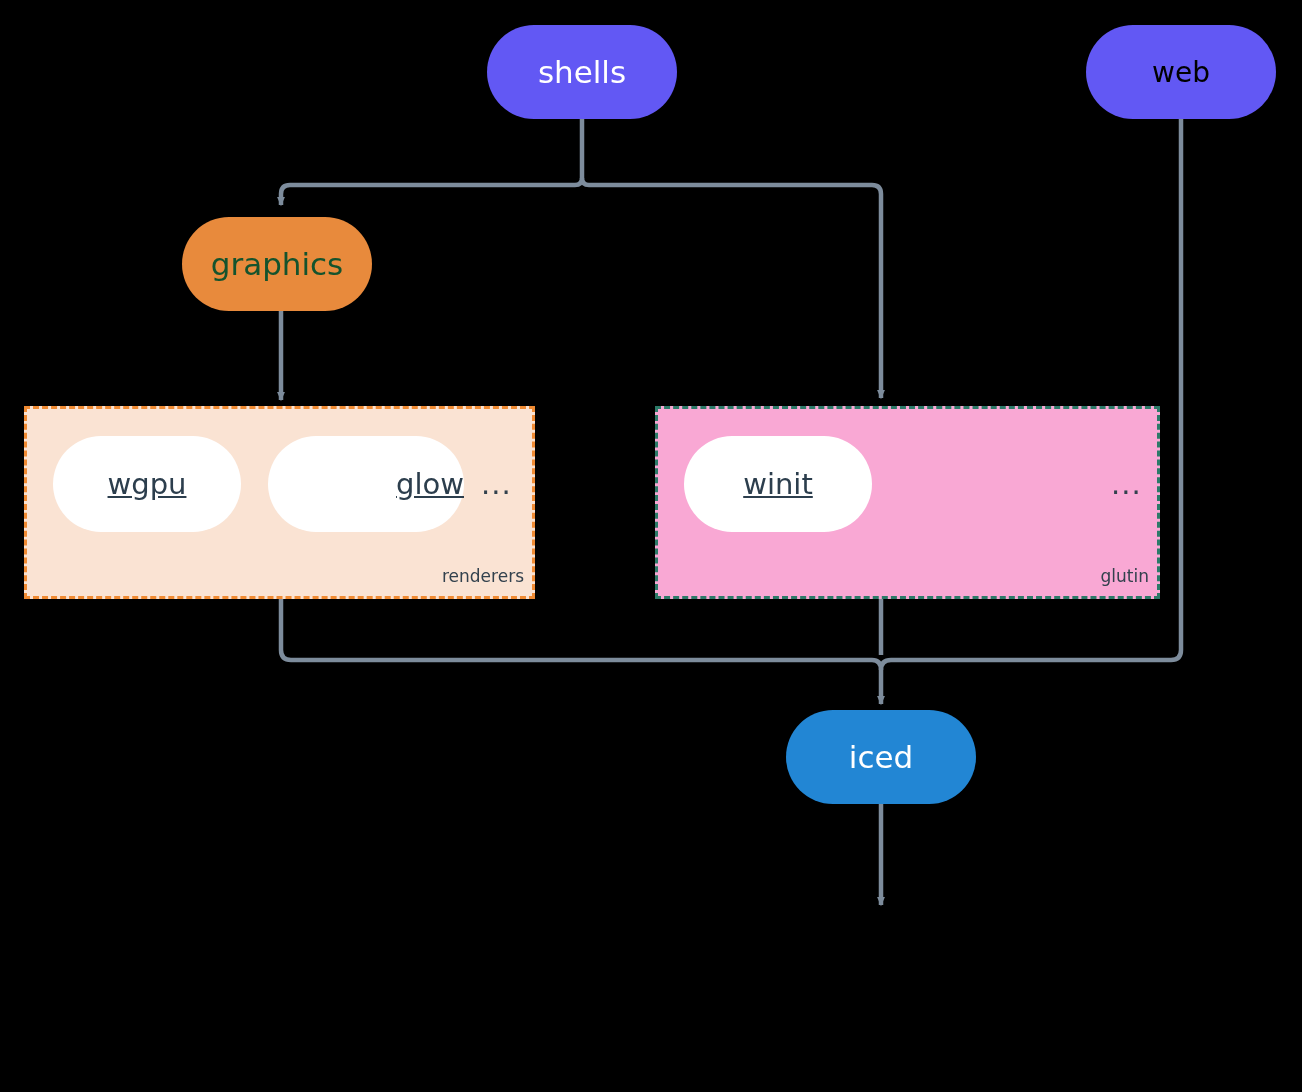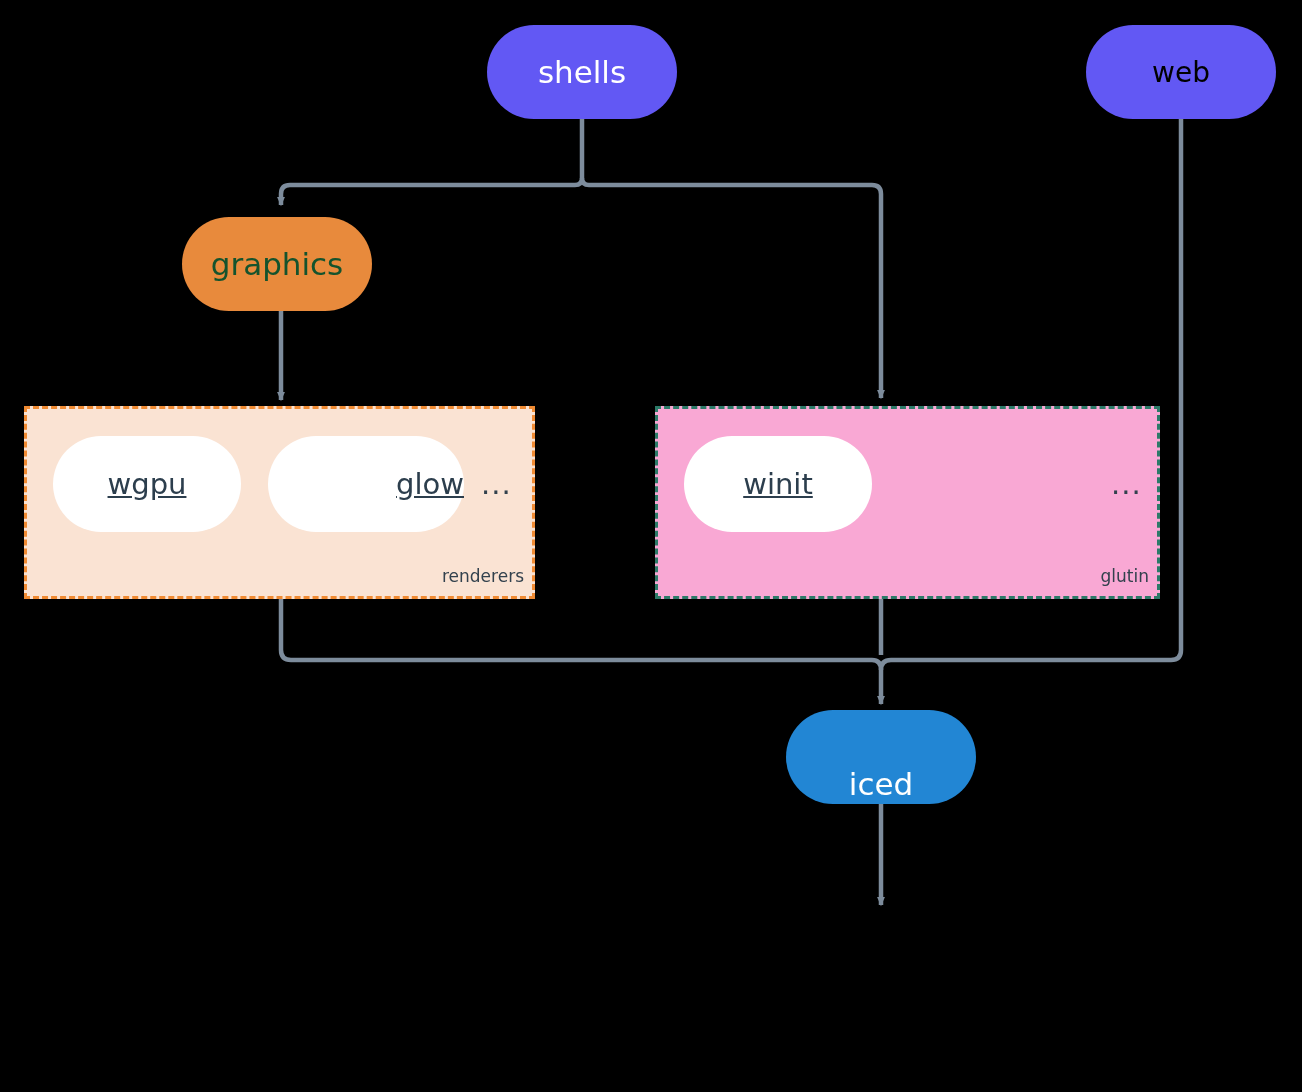--- a/index.html
+++ b/index.html
@@ -63,21 +63,20 @@
     font-size: 31px;
   }
 
   
   .n-iced {
     left: 786px; top: 710px;
     width: 190px; height: 94px;
     background: #2286D4;
     color: #ffffff;
     font-size: 31px;
-    align-items: flex-end;
   }
 
   
   .group {
     position: absolute;
     box-sizing: border-box;
   }
   .g-renderers {
     left: 24px; top: 406px;
     width: 511px; height: 193px;

